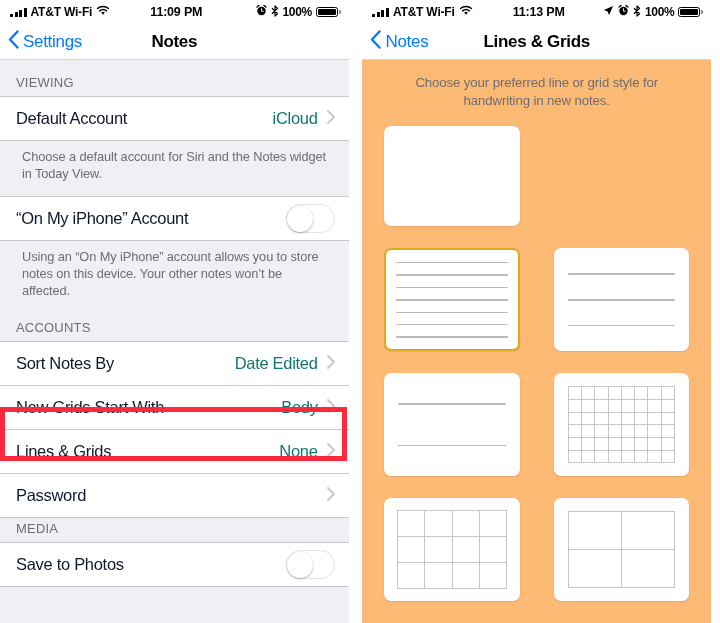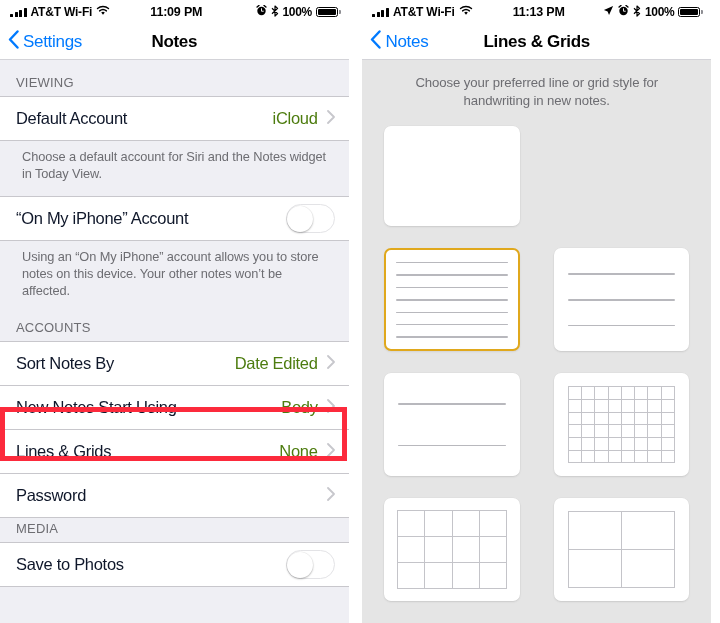--- a/index.html
+++ b/index.html
@@ -66,42 +66,42 @@
     height:36px; display:flex; align-items:flex-end; padding:0 16px 6px;
     font-size:13px; color:#6d6d72; letter-spacing:0.2px;
   }
   .cell{
     background:#fff; height:44px; display:flex; align-items:center;
     padding:0 14px 0 16px; border-top:1px solid #c8c7cc; position:relative;
   }
   .cell.noline{ border-top:0; }
   .cell-label{ font-size:16.5px; color:#0f172a; letter-spacing:-0.3px; }
   .cell-right{ margin-left:auto; display:flex; align-items:center; gap:9px; }
-  .cell-value{ font-size:16.5px; color:#4d7c0f; letter-spacing:-0.3px; }
+  .cell-value{ font-size:16.5px; color:#0f766e; letter-spacing:-0.3px; }
   .footnote{
     padding:7px 22px 14px; font-size:12.8px; line-height:1.33;
     color:#6d6d72; letter-spacing:-0.1px;
   }
   .footnote.tall{ padding-bottom:20px; }
   .toggle{
     width:49px; height:29px; border-radius:15px; background:#fff;
     border:1.4px solid #e3e3e6; position:relative; flex:none; cursor:pointer;
   }
   .toggle .knob{
     position:absolute; top:0.5px; left:0.5px; width:26px; height:26px;
     border-radius:50%; background:#fff;
     box-shadow:0 1px 2px rgba(0,0,0,.28), 0 0 0 0.5px rgba(0,0,0,.06);
   }
   .redbox{
     position:absolute; left:0px; right:2px;
     border:5px solid #fc2a3c; pointer-events:none; z-index:5;
   }
 
   
-  .picker{ background:#e5e5e5; height:563px; padding:0 22px; }
+  .picker{ background:#fdba74; height:563px; padding:0 22px; }
   .picker-intro{
     padding:14px 12px 16px; text-align:center;
     font-size:13.2px; line-height:1.38; color:#6d6d72; letter-spacing:-0.1px;
   }
   .opt-grid{
     display:grid; grid-template-columns:1fr 1fr;
     column-gap:34px; row-gap:22px;
   }
   .opt{
     height:103px; background:#fff; border-radius:7px; cursor:pointer;
@@ -221,21 +221,21 @@
         <span class="cell-right">
           <span class="cell-value">Date Edited</span>
           <span>
             <svg width="8" height="14" viewBox="0 0 8 14">
                 <path d="M1 1l6 6-6 6" stroke="#c7c7cc" stroke-width="1.8" fill="none" stroke-linecap="round" stroke-linejoin="round"></path>
               </svg>
           </span>
         </span>
       </div>
       <div class="cell">
-        <span class="cell-label">New Notes Start Using</span>
+        <span class="cell-label">New Grids Start With</span>
         <span class="cell-right">
           <span class="cell-value">Body</span>
           <span>
             <svg width="8" height="14" viewBox="0 0 8 14">
                 <path d="M1 1l6 6-6 6" stroke="#c7c7cc" stroke-width="1.8" fill="none" stroke-linecap="round" stroke-linejoin="round"></path>
               </svg>
           </span>
         </span>
       </div>
       <div class="cell">

